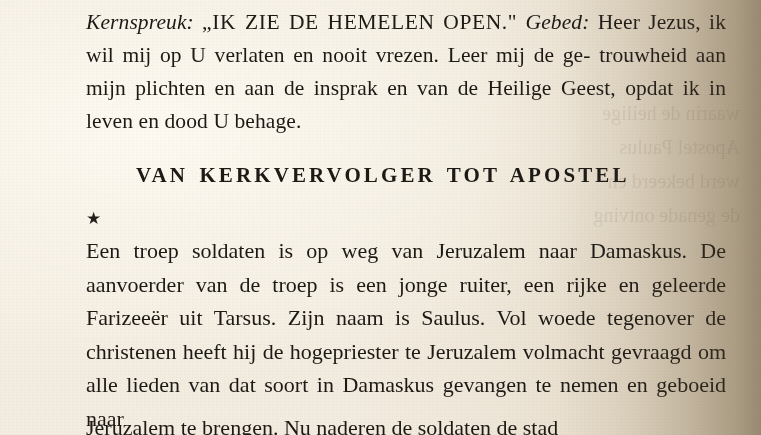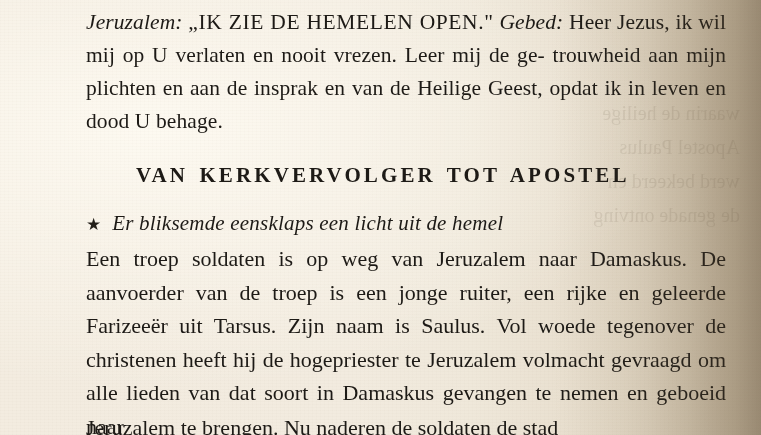--- a/index.html
+++ b/index.html
@@ -159,34 +159,33 @@
   <div class="grain"></div>
 
   <div class="ghost-text">waarin de heilige
 Apostel Paulus
 werd bekeerd en
 de genade ontving</div>
 
   <div class="text-column">
 
     <p class="para p-top">
-      <span class="small-caps-italic">Jeruzalem:</span>
+      <span class="small-caps-italic">Kernspreuk:</span>
       <span class="quote-run">„IK ZIE DE HEMELEN OPEN."</span>
       <span class="small-caps-italic">Gebed:</span>
       <span>Heer</span>
       <span>Jezus, ik wil mij op U verlaten en nooit vrezen. Leer mij de ge-</span>
       <span>trouwheid aan mijn plichten en aan de insprak en van de Heilige</span>
       <span>Geest, opdat ik in leven en dood U behage.</span>
     </p>
 
     <h2 class="section-head">VAN KERKVERVOLGER TOT APOSTEL</h2>
 
     <div class="subhead-row">
       <span class="star">★</span>
-      <span class="subhead">Er bliksemde eensklaps een licht uit de hemel</span>
     </div>
 
     <p class="body-para">
       <span>Een troep soldaten is op weg van Jeruzalem naar Damaskus.</span>
       <span>De aanvoerder van de troep is een jonge ruiter, een rijke</span>
       <span>en geleerde Farizeeër uit Tarsus. Zijn naam is Saulus. Vol</span>
       <span>woede tegenover de christenen heeft hij de hogepriester</span>
       <span>te Jeruzalem volmacht gevraagd om alle lieden van dat</span>
       <span>soort in Damaskus gevangen te nemen en geboeid naar</span>
     </p>

